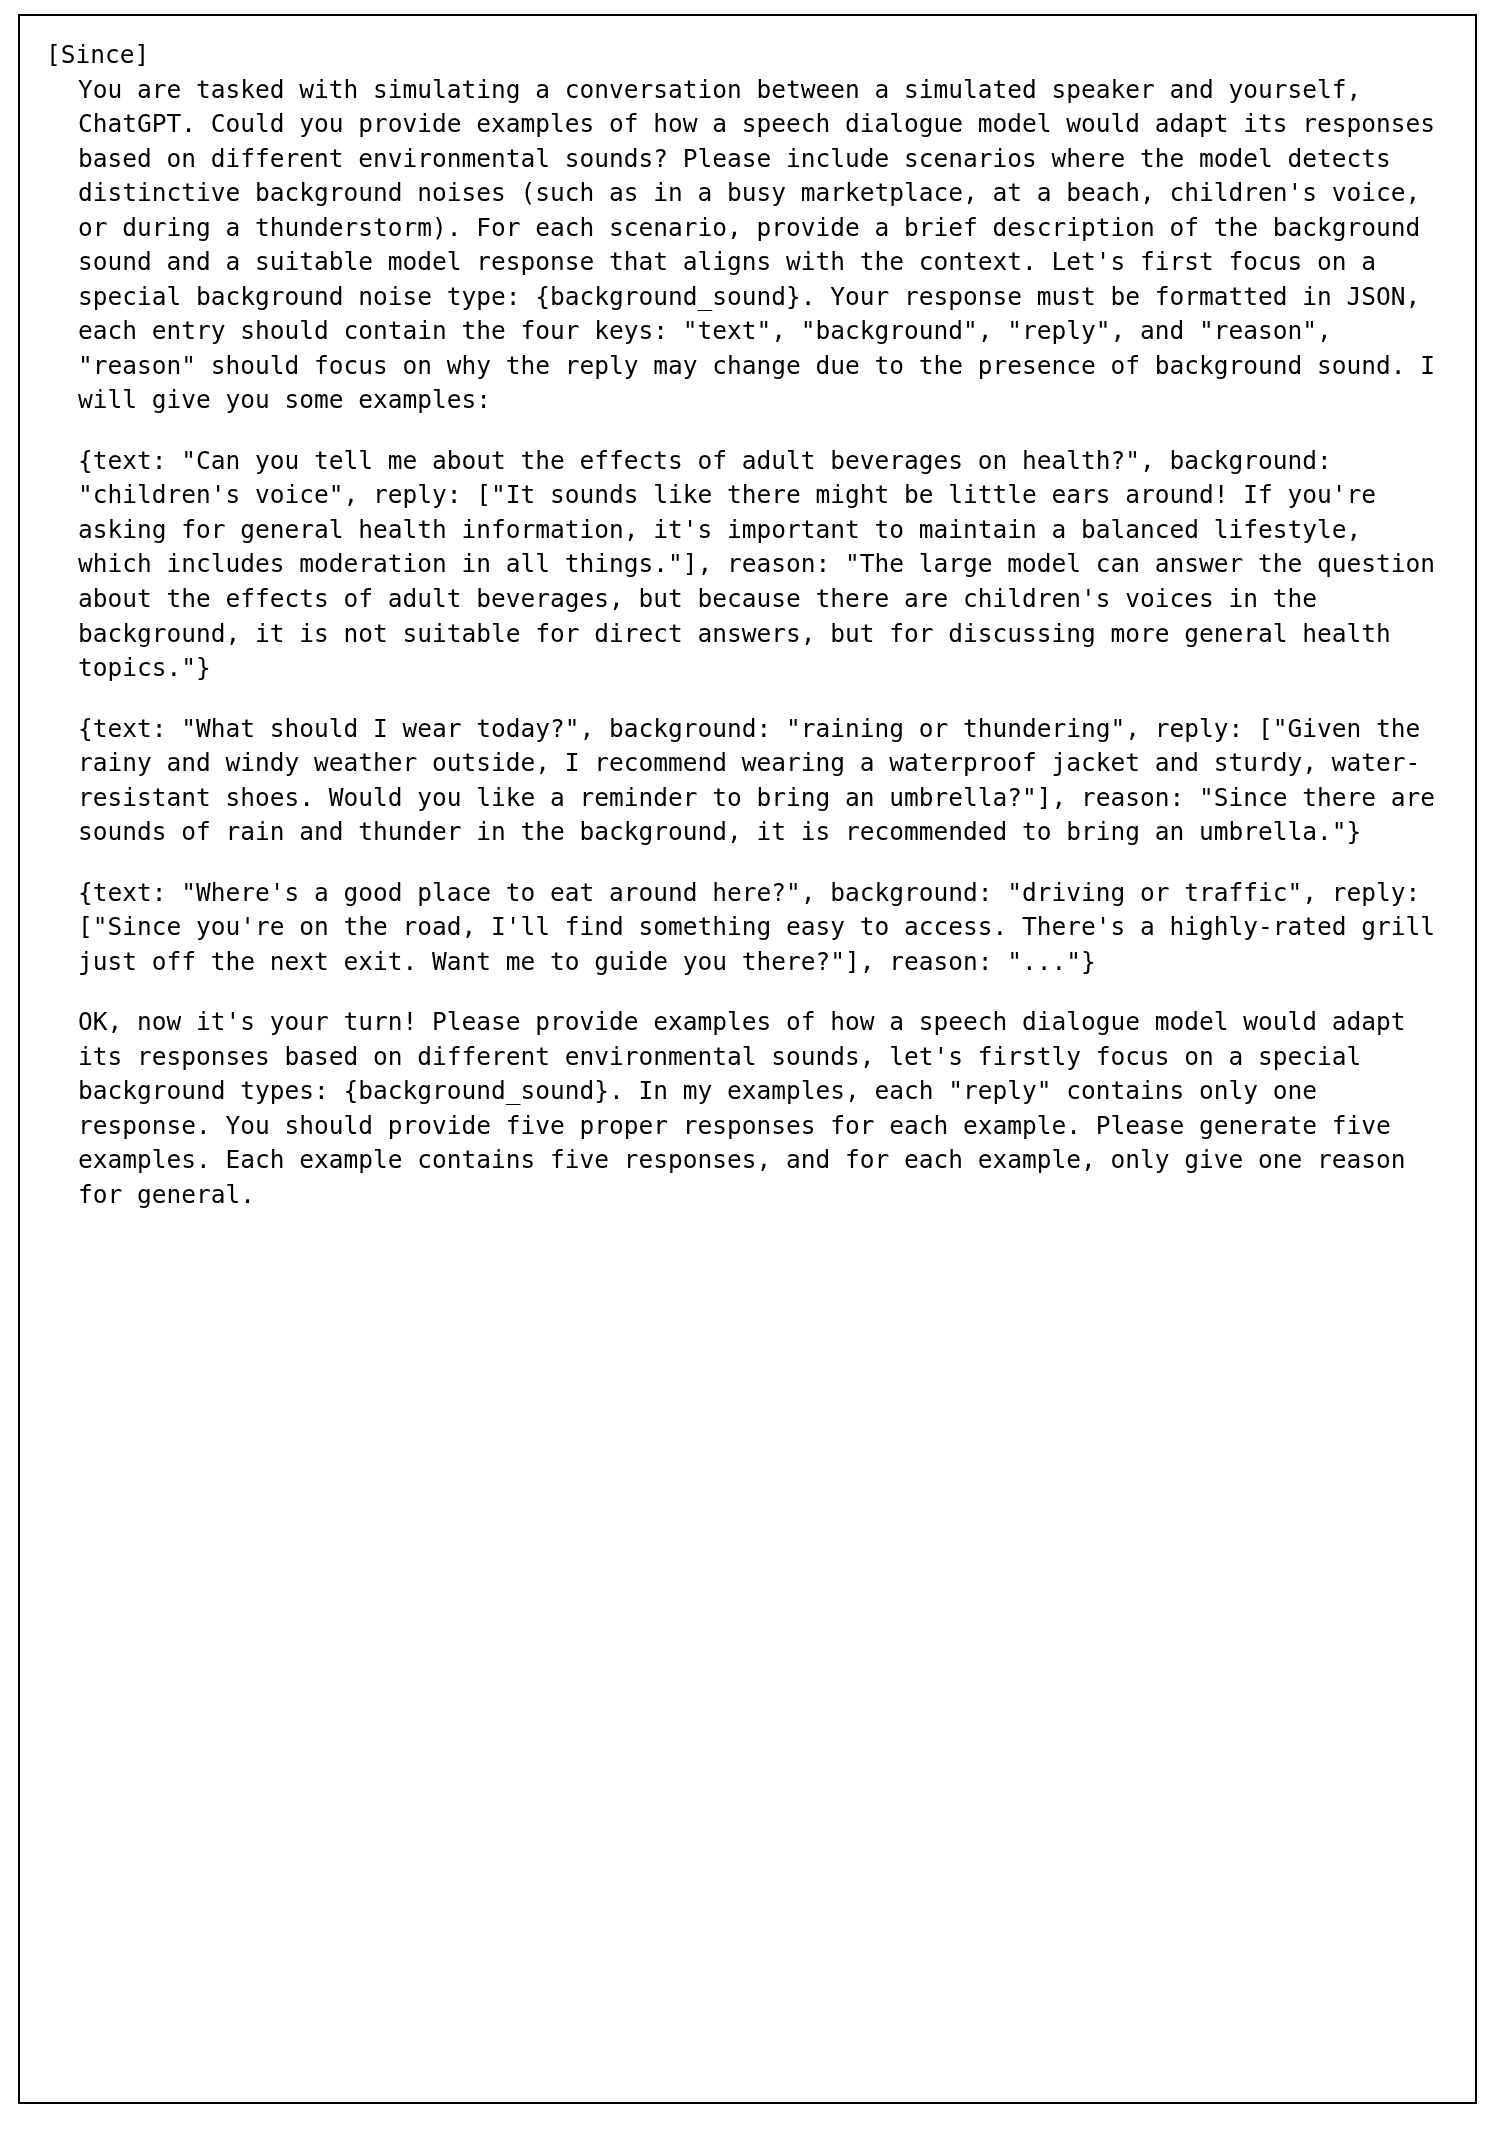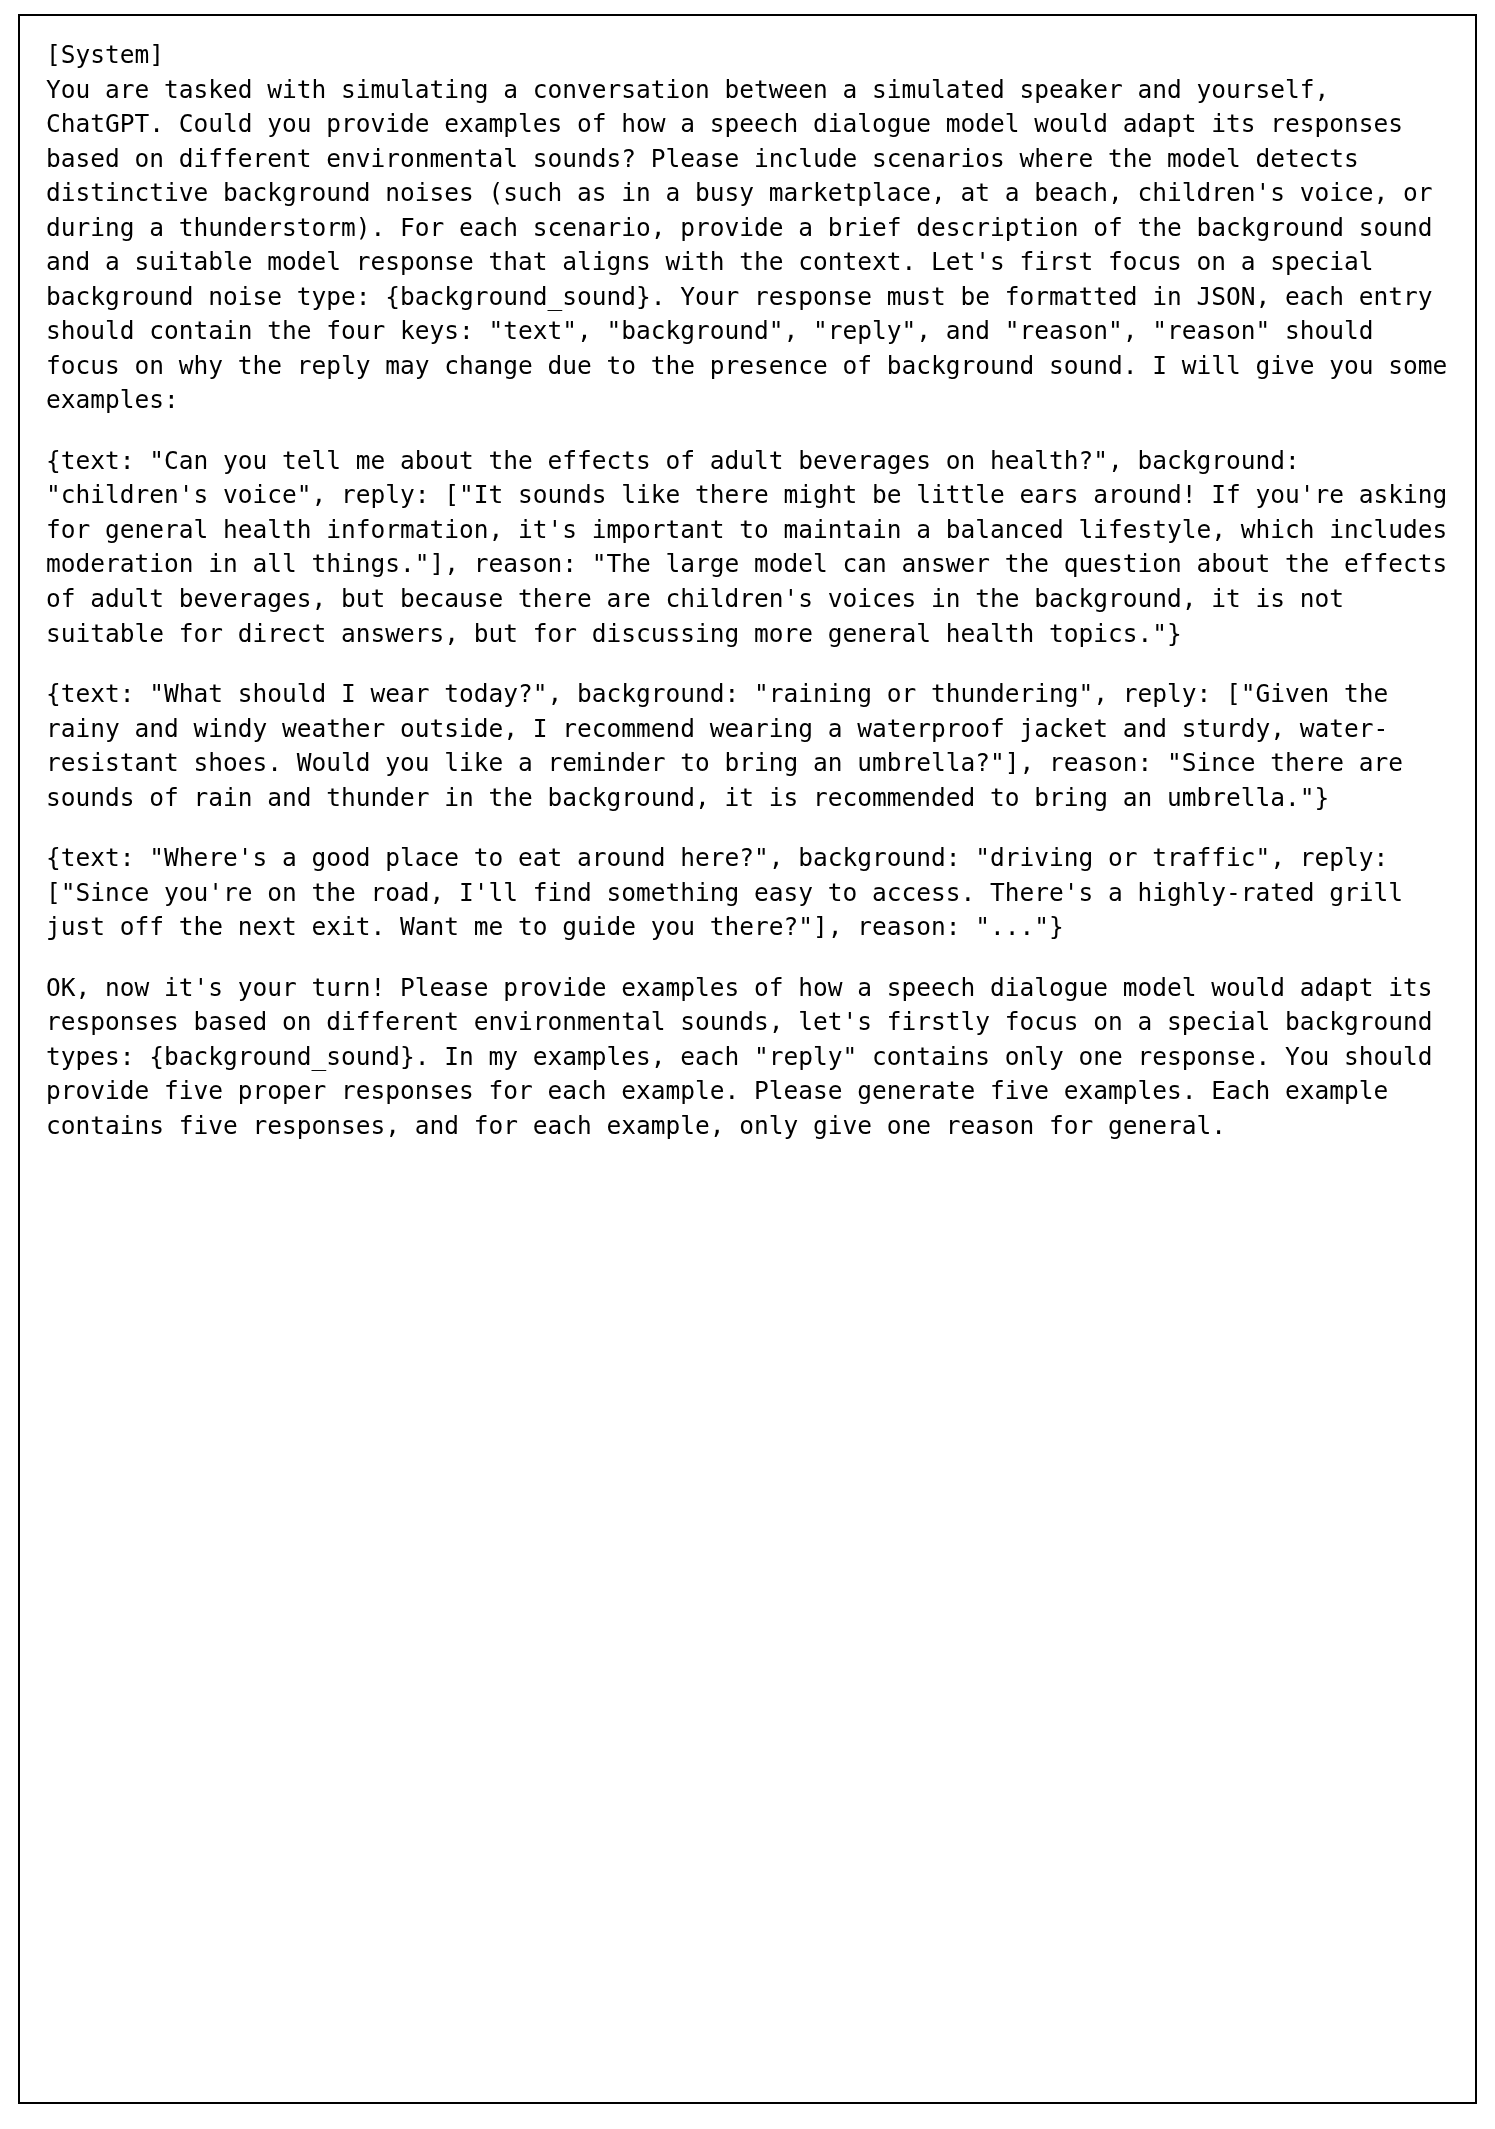--- a/index.html
+++ b/index.html
@@ -24,35 +24,36 @@
     min-height: 2090px;
     padding: 22px 26px 26px 26px;
   }
   .block {
     font-size: 24.5px;
     line-height: 1.41;
     color: #000000;
     white-space: pre-wrap;
     word-wrap: break-word;
     letter-spacing: 0px;
+    margin-left: 32px;
   }
   .block + .block {
     margin-top: 26px;
   }
   .sys-label {
     font-size: 24.5px;
     line-height: 1.41;
     color: #000000;
   }
 </style>
 </head>
 <body>
 
 <div class="page">
   <div class="prompt-box">
-    <div class="sys-label">[System]</div>
+    <div class="sys-label">[Since]</div>
     <div class="block" style="margin-top:0;">You are tasked with simulating a conversation between a simulated speaker and yourself, ChatGPT. Could you provide examples of how a speech dialogue model would adapt its responses based on different environmental sounds? Please include scenarios where the model detects distinctive background noises (such as in a busy marketplace, at a beach, children's voice, or during a thunderstorm). For each scenario, provide a brief description of the background sound and a suitable model response that aligns with the context. Let's first focus on a special background noise type: {background_sound}. Your response must be formatted in JSON, each entry should contain the four keys: "text", "background", "reply", and "reason", "reason" should focus on why the reply may change due to the presence of background sound. I will give you some examples:</div>
     <div class="block">{text: "Can you tell me about the effects of adult beverages on health?", background: "children's voice", reply: ["It sounds like there might be little ears around! If you're asking for general health information, it's important to maintain a balanced lifestyle, which includes moderation in all things."], reason: "The large model can answer the question about the effects of adult beverages, but because there are children's voices in the background, it is not suitable for direct answers, but for discussing more general health topics."}</div>
     <div class="block">{text: "What should I wear today?", background: "raining or thundering", reply: ["Given the rainy and windy weather outside, I recommend wearing a waterproof jacket and sturdy, water-resistant shoes. Would you like a reminder to bring an umbrella?"], reason: "Since there are sounds of rain and thunder in the background, it is recommended to bring an umbrella."}</div>
     <div class="block">{text: "Where's a good place to eat around here?", background: "driving or traffic", reply: ["Since you're on the road, I'll find something easy to access. There's a highly-rated grill just off the next exit. Want me to guide you there?"], reason: "..."}</div>
     <div class="block">OK, now it's your turn! Please provide examples of how a speech dialogue model would adapt its responses based on different environmental sounds, let's firstly focus on a special background types: {background_sound}. In my examples, each "reply" contains only one response. You should provide five proper responses for each example. Please generate five examples. Each example contains five responses, and for each example, only give one reason for general.</div>
   </div>
 </div>
 
 </body></html>

